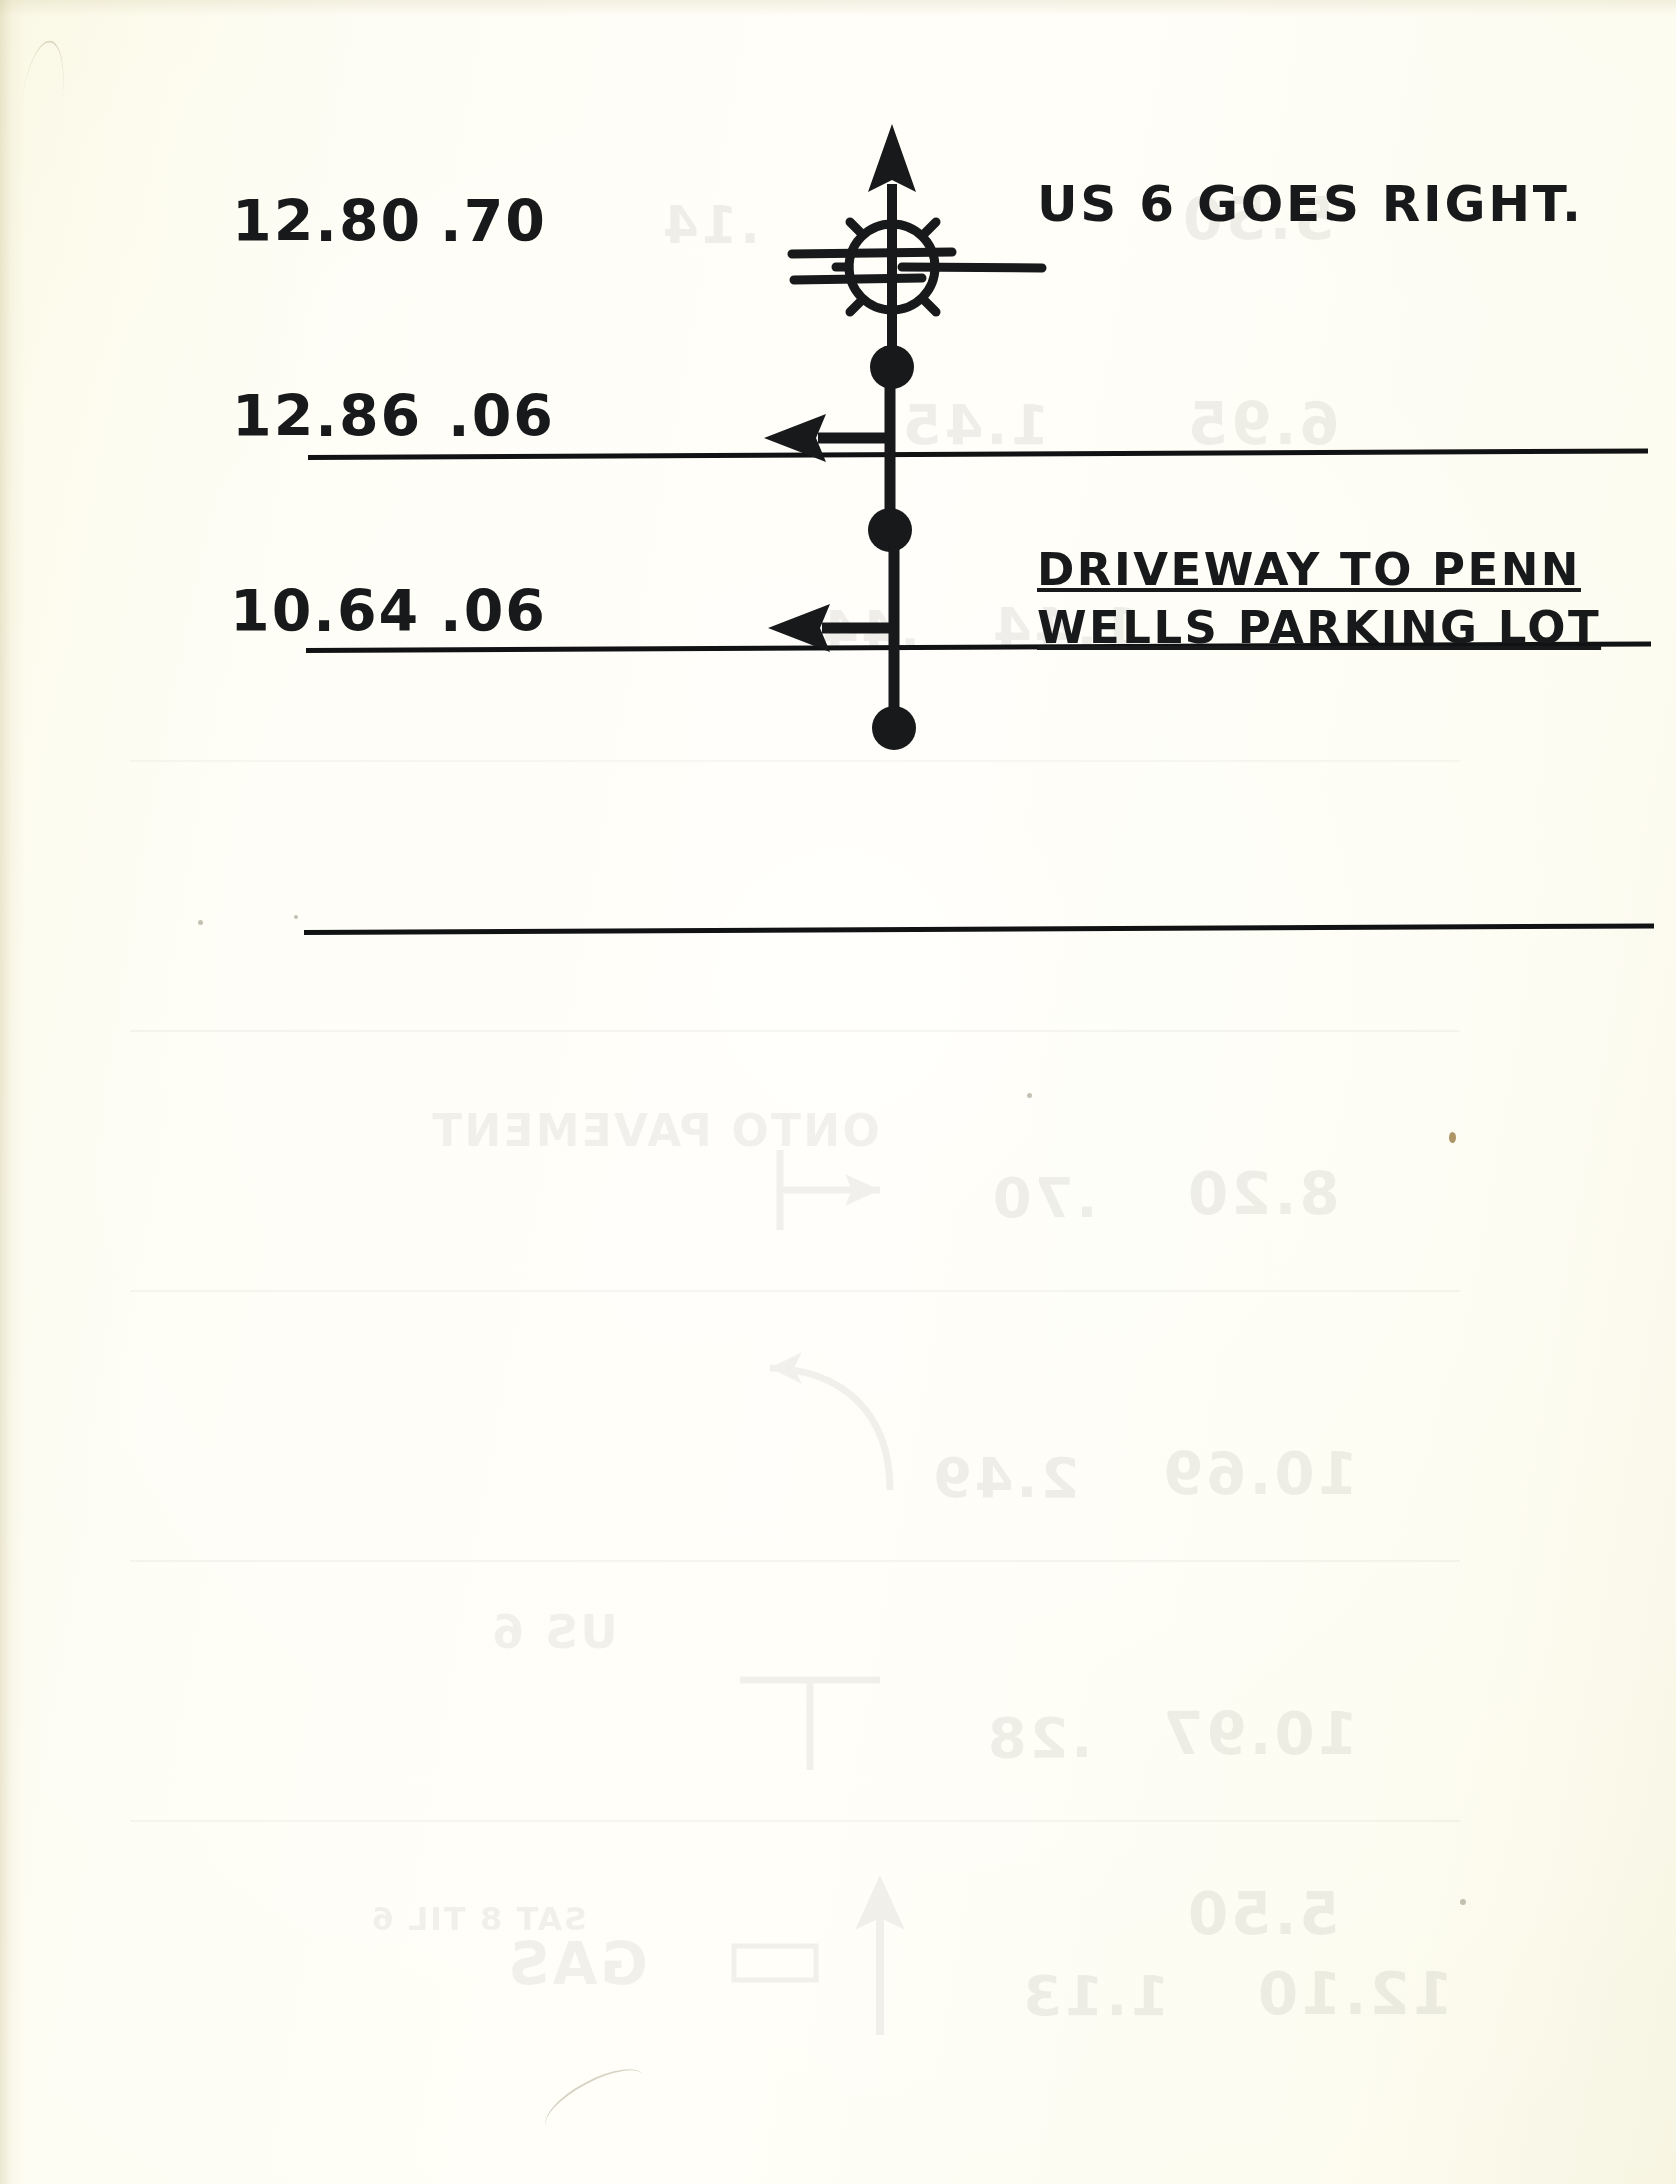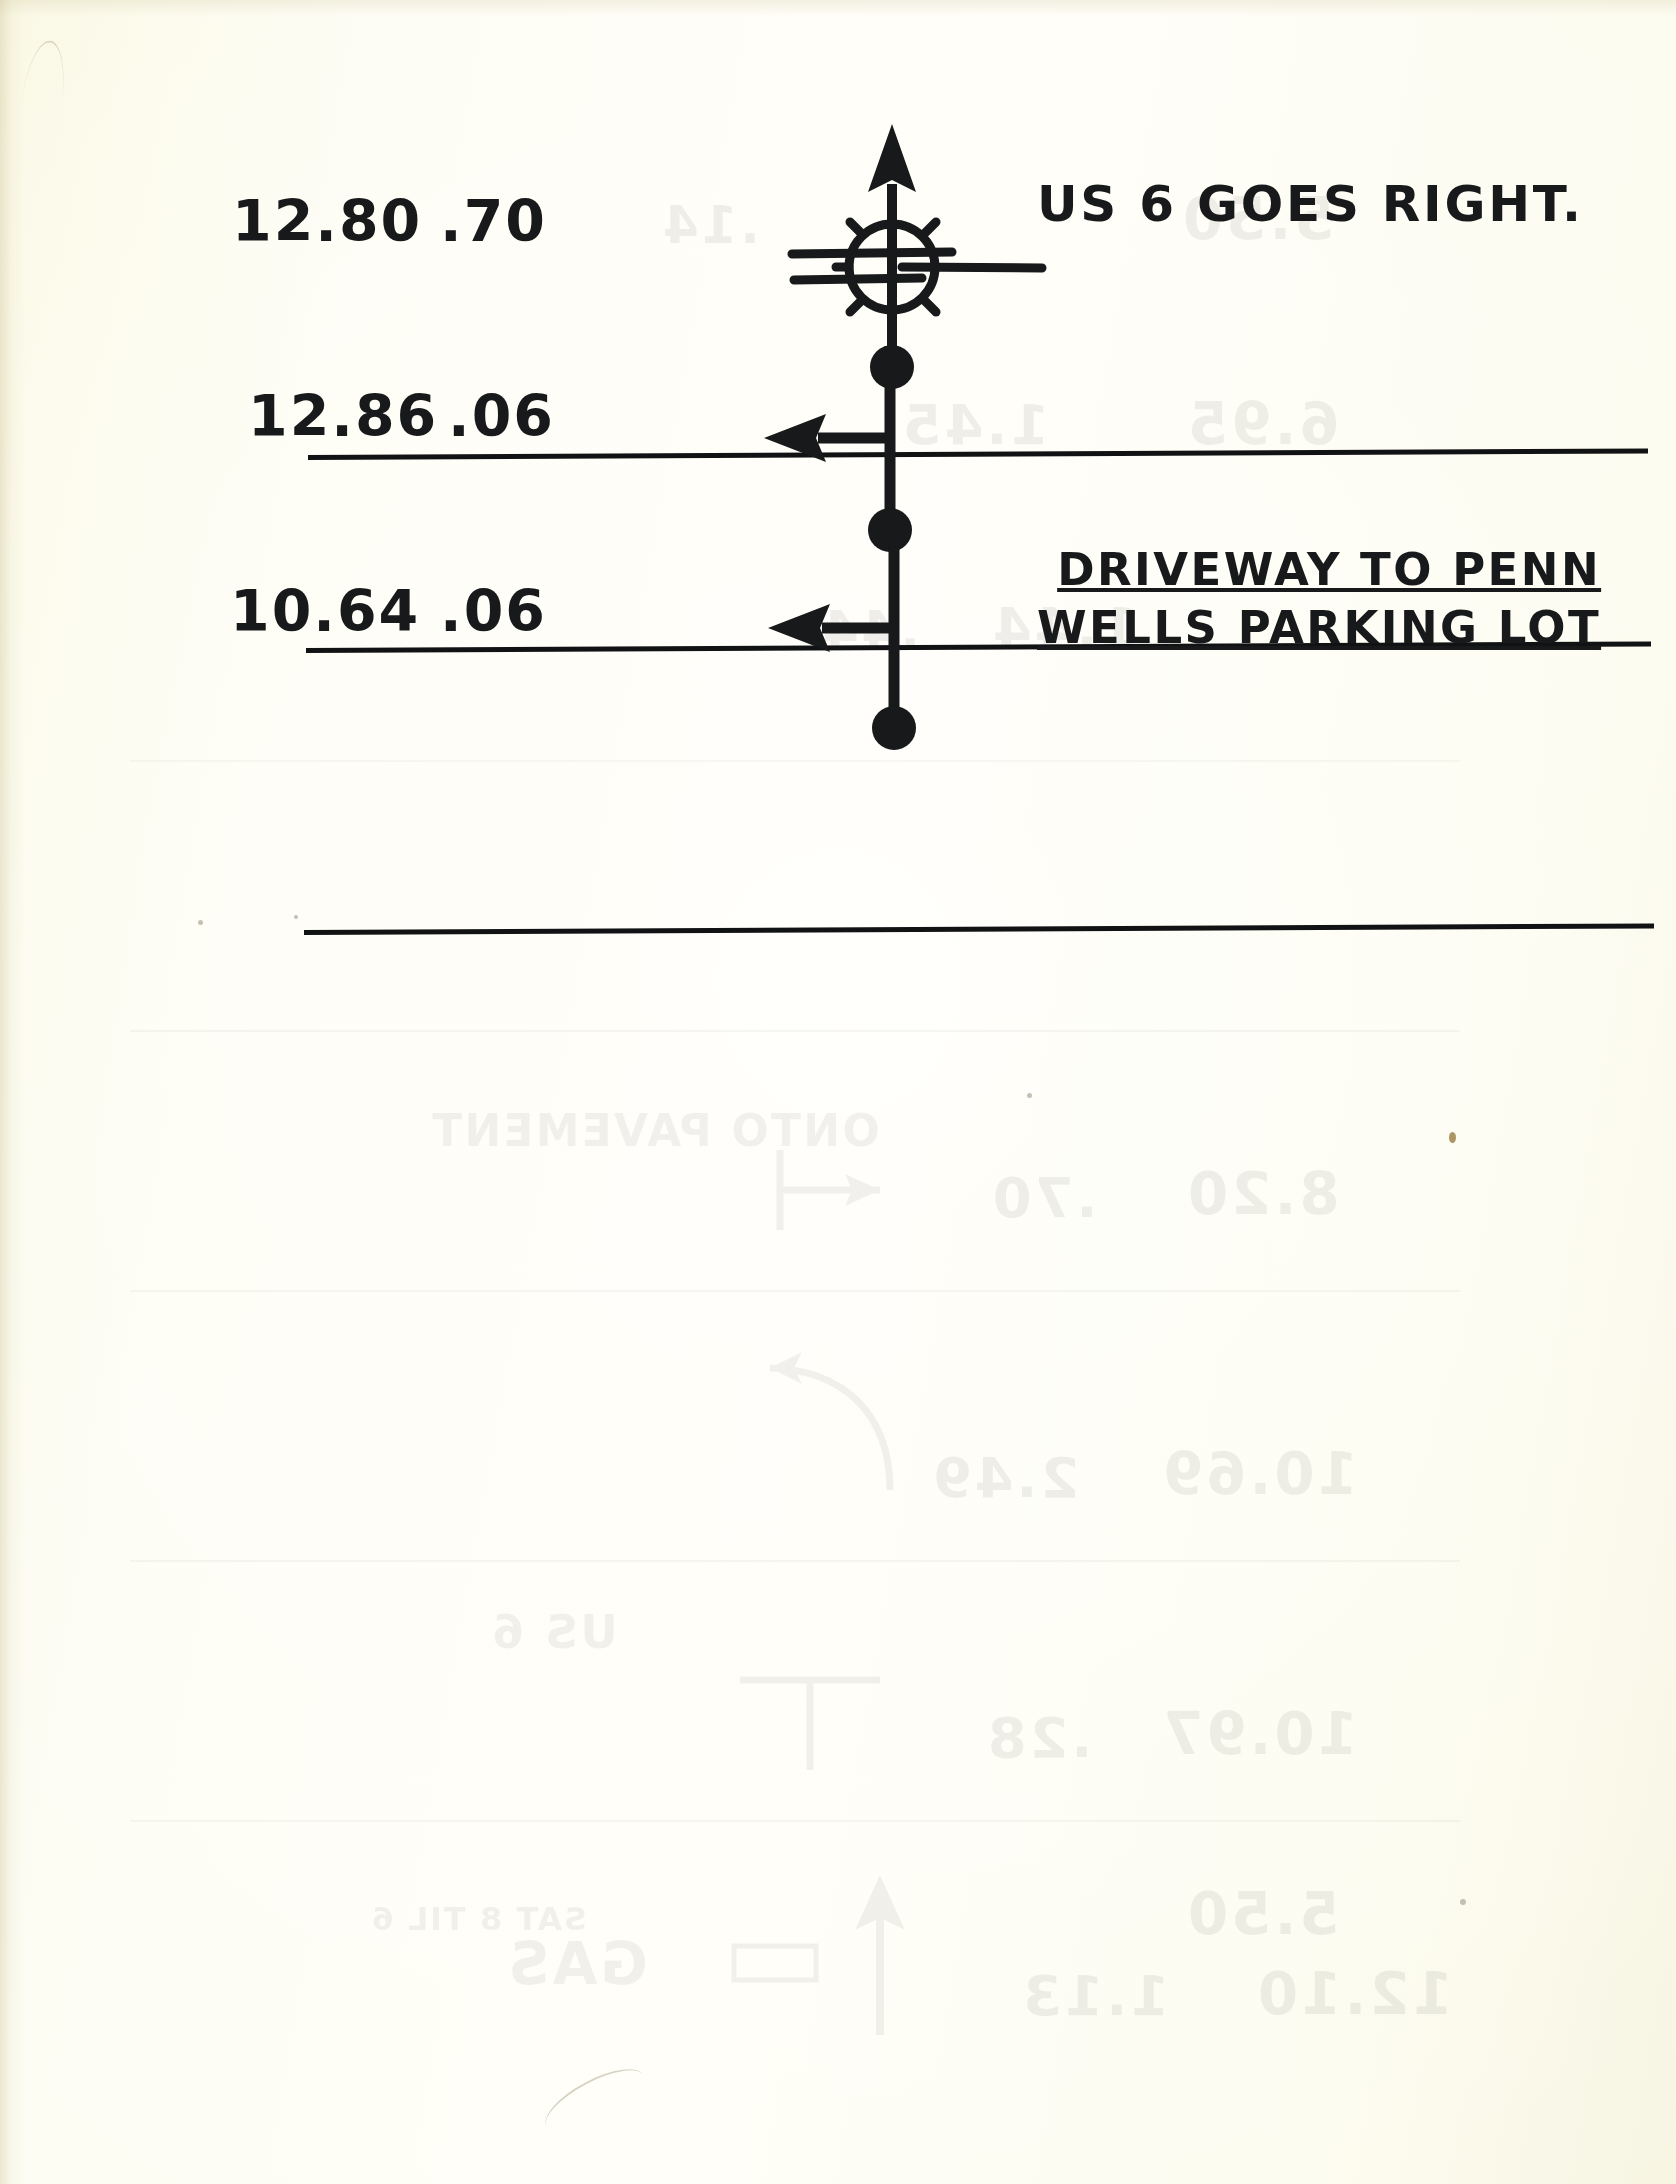--- a/index.html
+++ b/index.html
@@ -38,21 +38,20 @@
     background: linear-gradient(180deg, rgba(200,192,148,0.22) 0%, rgba(255,255,255,0) 100%);
     pointer-events: none;
   }
 
   
   .hand {
     font-family: "DejaVu Sans", sans-serif;
     color: #17191a;
     font-weight: 700;
     letter-spacing: 0.02em;
-    text-align: right;
   }
 
   .dist {
     position: absolute;
     font-size: 57px;
     letter-spacing: 0.035em;
     white-space: nowrap;
   }
   .interval {
     position: absolute;
@@ -211,21 +210,21 @@
         <circle cx="140" cy="245" r="22" fill="#17191a"></circle>
       </svg>
     </div>
 
     <div class="hand note small-caps-hand" style="left:1037px; top:172px;">US 6 GOES RIGHT.</div>
   </div>
 
   <div class="rule" style="left:308px; top:455px; width:1340px; transform: rotate(-0.28deg);"></div>
 
   <div>
-    <div class="hand dist" style="left:232px; top:383px;margin-left:16px;">12.86</div>
+    <div class="hand dist" style="left:232px; top:383px;">12.86</div>
 
     <div class="hand interval" style="left:448px; top:383px;">.06</div>
 
     <div class="sym" style="left:750px; top:338px;">
       <svg width="260" height="220" viewBox="0 0 260 220">
 
         <path d="M140 8 L140 182" stroke="#17191a" stroke-width="11" fill="none"></path>
 
         <path d="M140 100 L68 100" stroke="#17191a" stroke-width="11" fill="none"></path>
 

